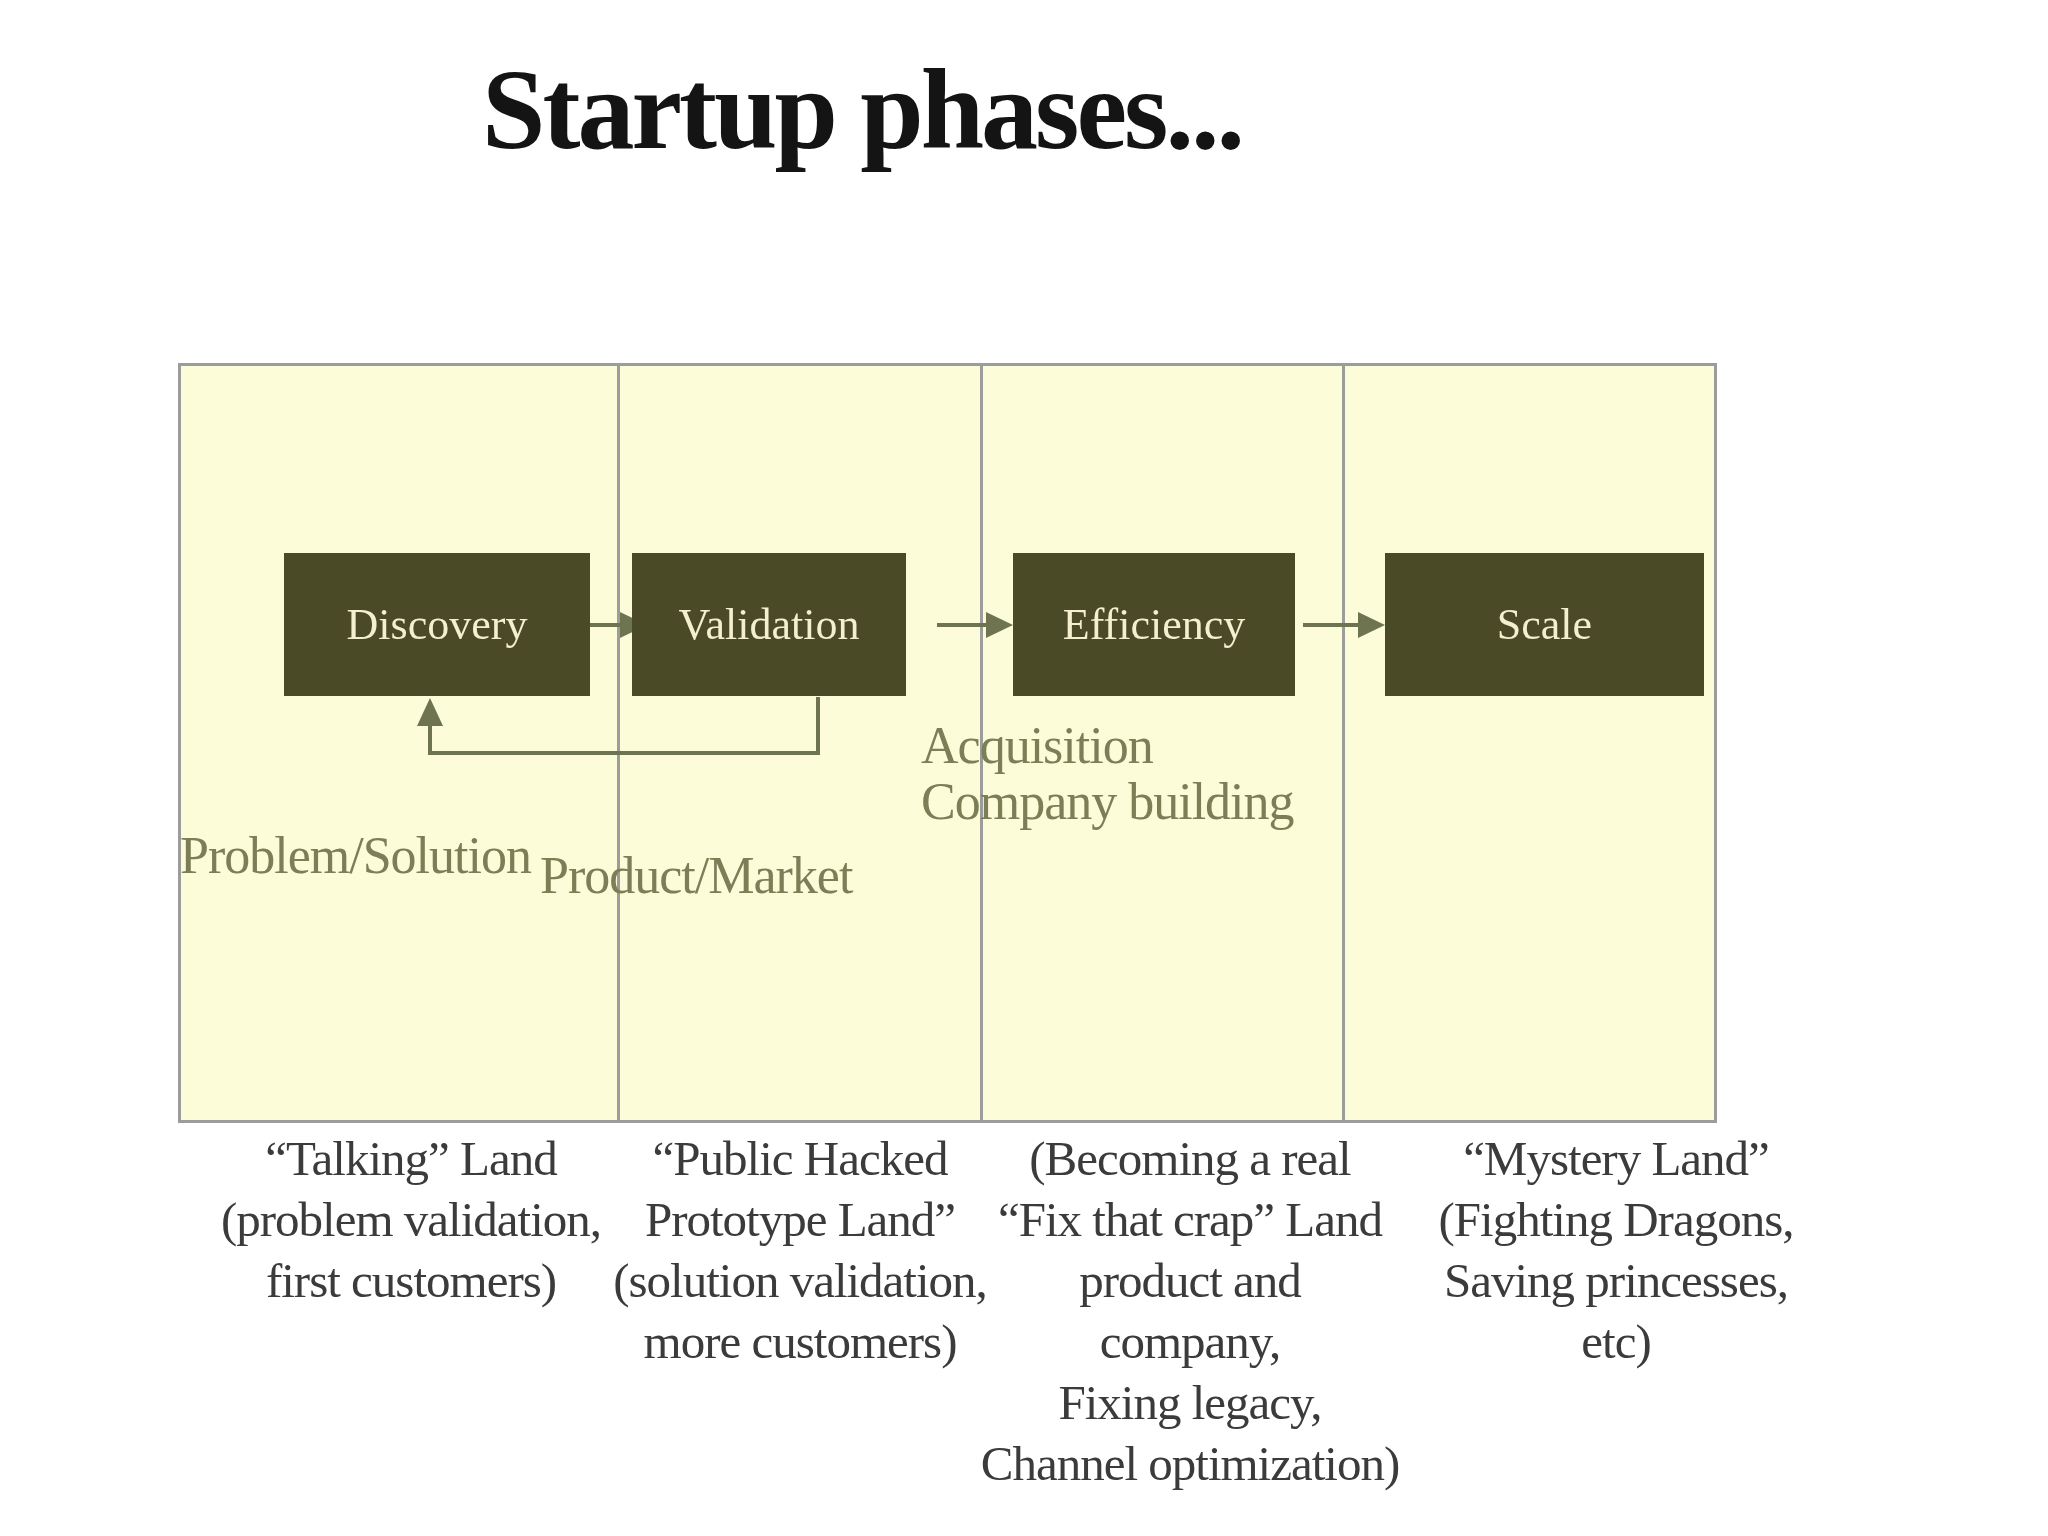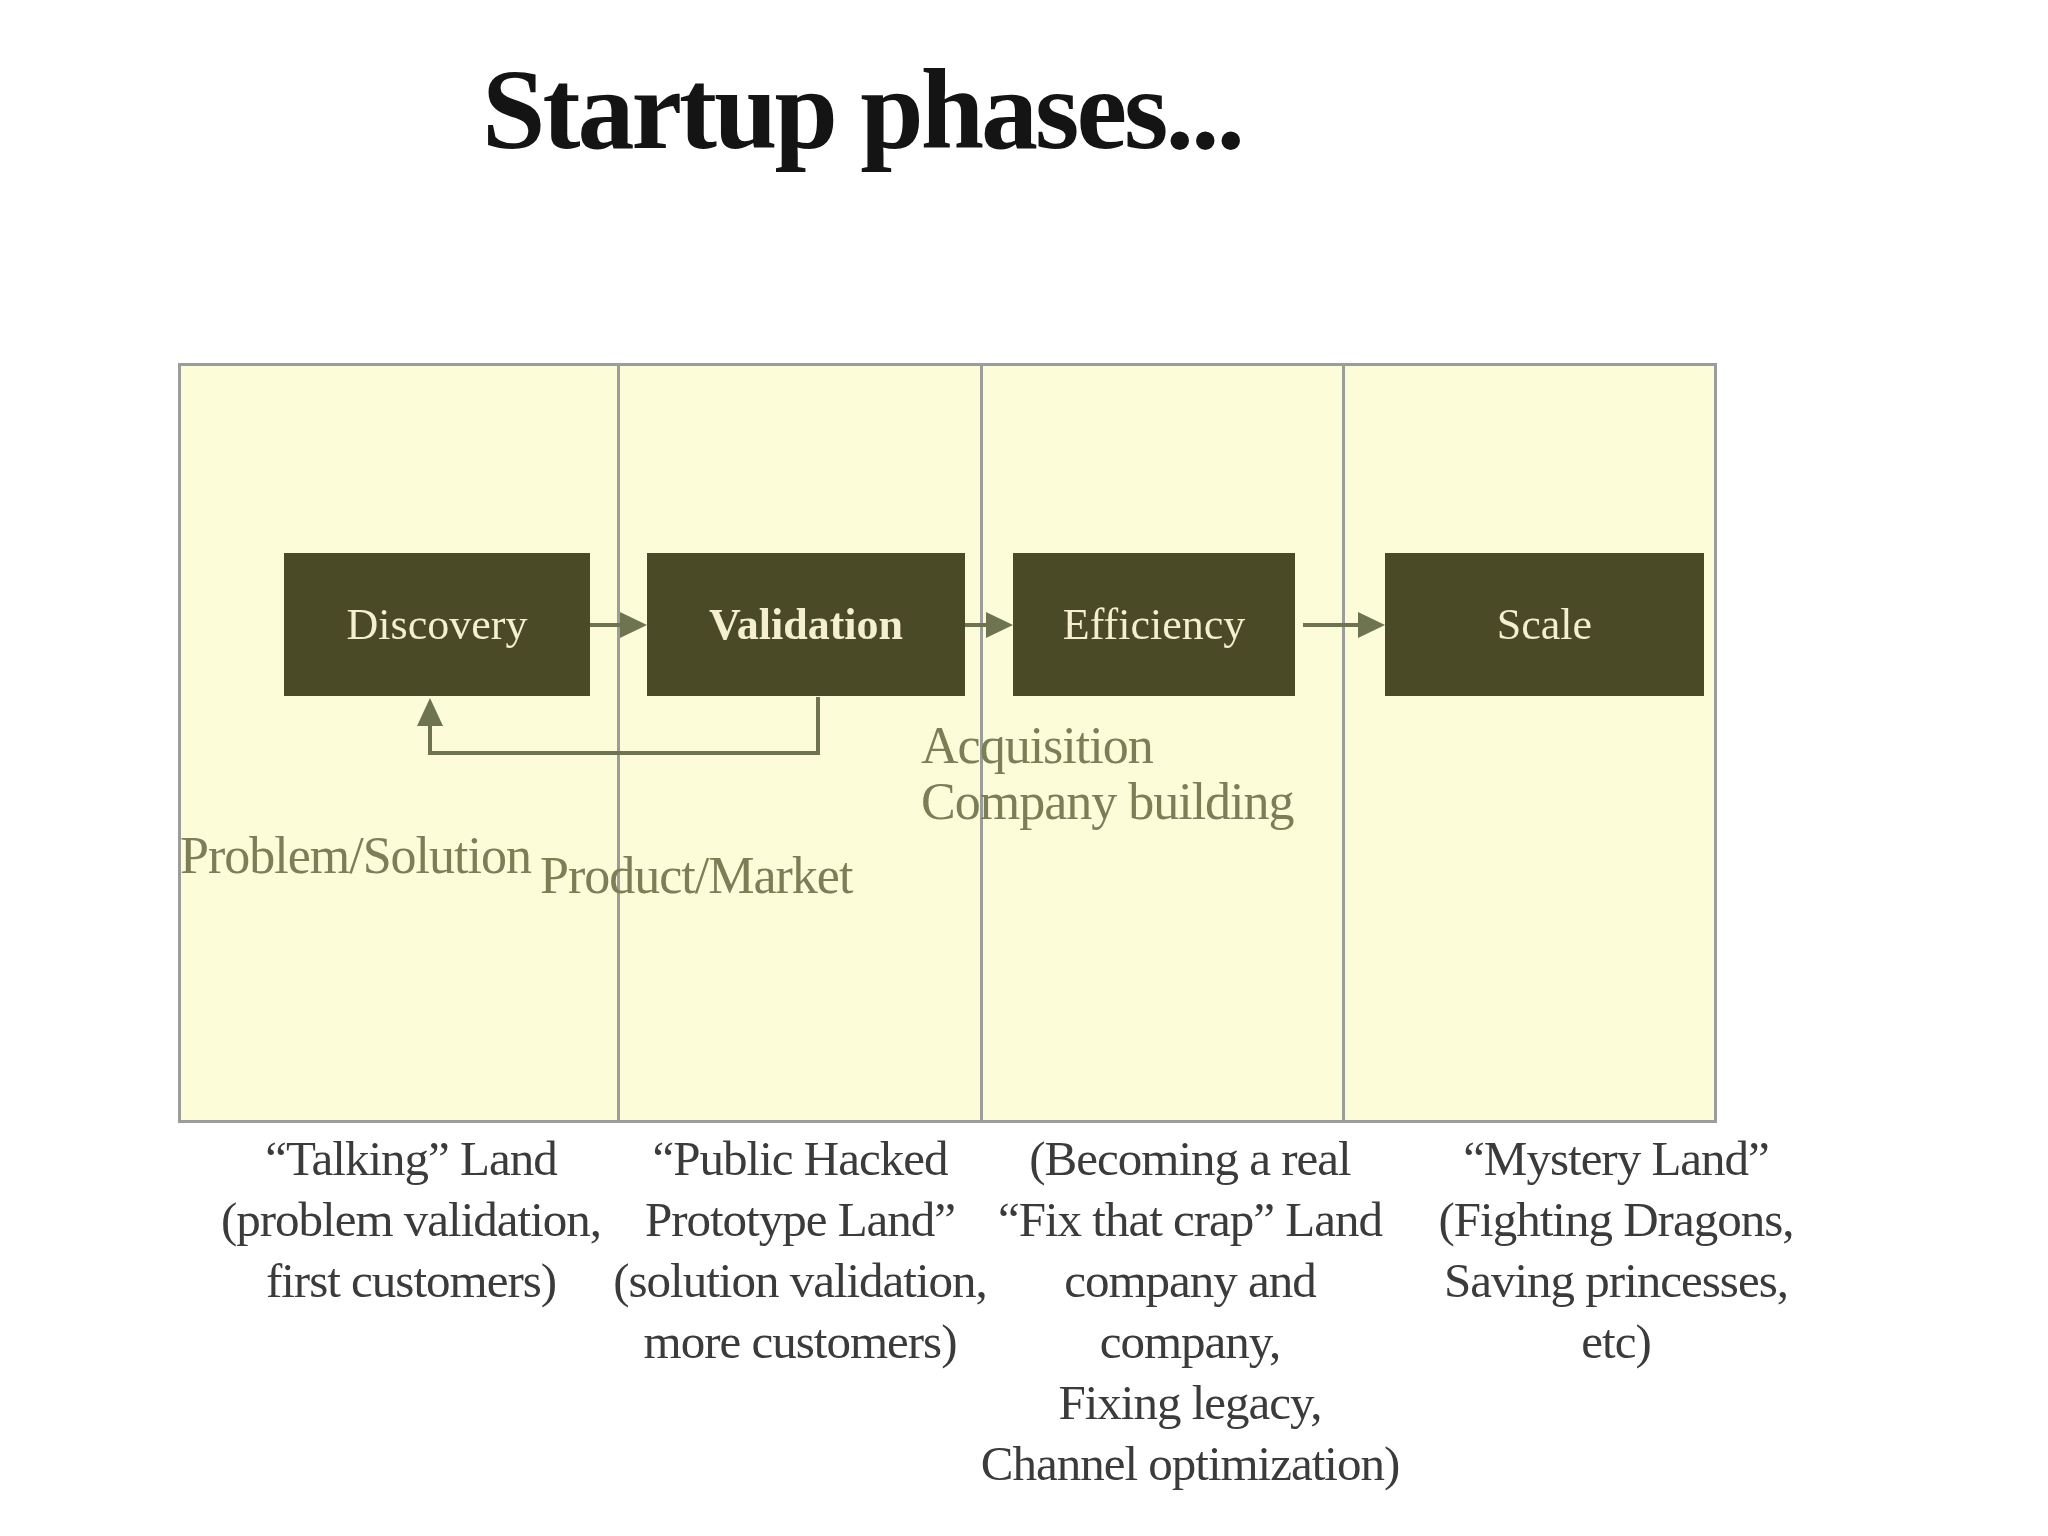--- a/index.html
+++ b/index.html
@@ -54,21 +54,21 @@
   .phase-box{
     position:absolute;
     top:553px; height:143px;
     background:var(--box-fill);
     color:var(--box-text);
     display:flex; align-items:center; justify-content:center;
     font-size:44px;
     z-index:2;
   }
   .phase-box.b0{left:284px;  width:306px;}
-  .phase-box.b1{left:647px;  width:318px;font-weight:bold;}
+  .phase-box.b1{left:632px;  width:274px;}
   .phase-box.b2{left:1013px; width:282px;text-align:center;}
   .phase-box.b3{left:1385px; width:319px;}
   .stage-label{
     position:absolute;
     width:500px;
     font-size:52px;
     letter-spacing:-1px;
     color:var(--stage-label);
     z-index:2;
   }
@@ -150,21 +150,21 @@
 <div class="land-col c1">
   <span class="line">“Public Hacked</span>
   <span class="line">Prototype Land”</span>
   <span class="line">(solution validation,</span>
   <span class="line">more customers)</span>
 </div>
 
 <div class="land-col c2">
   <span class="line">(Becoming a real</span>
   <span class="line">“Fix that crap” Land</span>
-  <span class="line">company and</span>
+  <span class="line">product and</span>
   <span class="line">company,</span>
   <span class="line">Fixing legacy,</span>
   <span class="line">Channel optimization)</span>
 </div>
 
 <div class="land-col c3">
   <span class="line">“Mystery Land”</span>
   <span class="line">(Fighting Dragons,</span>
   <span class="line">Saving princesses,</span>
   <span class="line">etc)</span>

